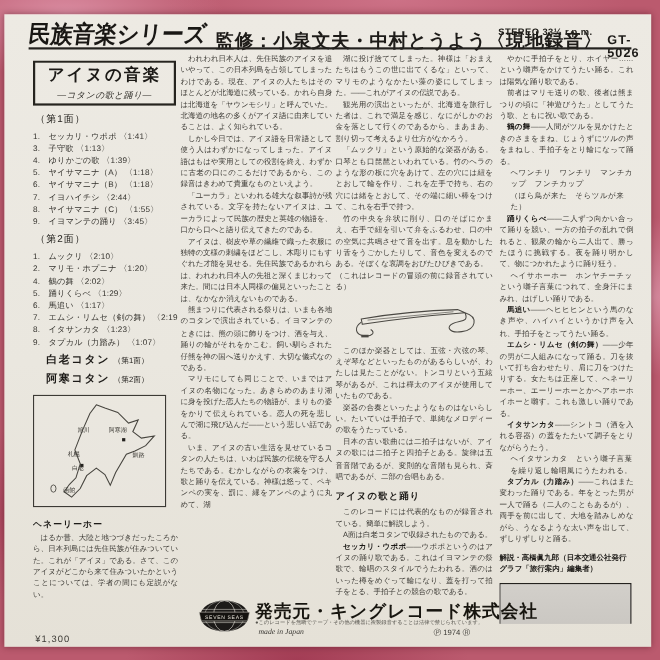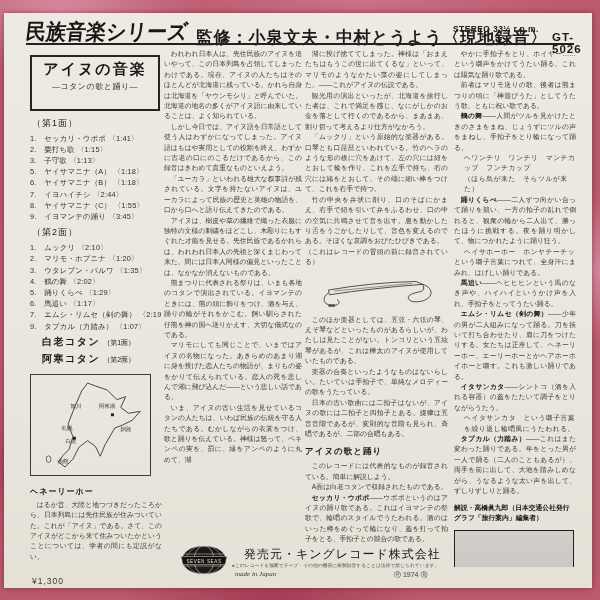--- a/index.html
+++ b/index.html
@@ -28,43 +28,43 @@
   .stereo{left:449px;top:11px;font-size:8.5px;font-weight:bold;color:#22201c;letter-spacing:.4px;}
   .catno{left:524px;top:18px;font-size:11.5px;font-weight:bold;color:#1d1b18;letter-spacing:1px;margin-left:24px;}
   .rule{left:22px;top:30px;width:548px;height:2px;background:#23211e;}
   
   .col{position:absolute;overflow:hidden;}
   .colA{left:26px;top:42px;width:132px;height:517px;}
   .colB{left:160px;top:36px;width:138px;height:515px;}
   .colC{left:301px;top:36px;width:143px;height:517px;}
   .colD{left:450px;top:36px;width:122px;height:518px;}
   
-  .title-box{border:2px solid #26241f;padding:4px 2px 17px;text-align:center;margin:0 2px 6px 0;}
+  .title-box{border:2px solid #26241f;padding:4px 2px 2px;text-align:center;margin:0 2px 6px 0;}
   .album-title{font-size:15px;font-weight:bold;letter-spacing:2px;color:#1b1916;line-height:1.1;}
-  .album-sub{font-size:8px;margin-top:3px;letter-spacing:.5px;color:#2a2823;}
+  .album-sub{font-size:8px;margin-top:3px;letter-spacing:.5px;color:#2a2823;font-style:italic;}
   .side-label{font-size:9px;margin:4px 0 3px 2px;letter-spacing:1px;color:#25231f;}
   .track{font-size:7.4px;line-height:11.2px;letter-spacing:.2px;white-space:nowrap;color:#33312c;}
   .kotan{font-size:10px;font-weight:bold;margin:3px 0 0 12px;letter-spacing:1.5px;color:#1d1b18;white-space:nowrap;}
   .kotan .side-note{font-size:7px;font-weight:normal;letter-spacing:0;margin-left:3px;}
   .map-box{position:relative;margin-top:8px;border:1.5px solid #3c3a35;width:119px;height:100px;background:rgba(255,255,255,.06);}
   .map-label{position:absolute;font-size:5.5px;color:#3a3833;white-space:nowrap;transform:translate(-50%,-50%);}
   .about-h{font-size:8px;font-weight:bold;margin:10px 0 3px;letter-spacing:1px;color:#1d1b18;}
   
   .bodytext p{font-size:6.8px;line-height:10.4px;margin:0;text-align:justify;text-indent:1em;color:#3b3934;}
   .bodytext p.noindent{text-indent:0;}
   .sec-h{font-size:8.5px;font-weight:bold;margin:7px 0 3px;letter-spacing:1px;color:#1b1916;}
   .entry b{font-weight:bold;color:#1b1916;}
   .chant{font-size:6.8px;line-height:10.4px;padding-left:10px;letter-spacing:.5px;color:#3b3934;}
   .credit{font-size:6.8px;font-weight:bold;margin-top:7px;line-height:9.6px;color:#1b1916;}
   .illu{display:block;margin:3px auto 4px;}
   .photo-frame{margin-top:7px;width:118px;height:176px;border:1px solid #23211e;background:#c9c6c1;}
   
   .price{left:28px;top:563px;font-size:8.5px;letter-spacing:1px;color:#3b3934;text-align:center;}
   .seven-seas{left:176px;top:531px;}
-  .publisher{left:228px;top:533px;font-size:12px;font-weight:normal;letter-spacing:1px;color:#17150f;white-space:nowrap;margin-left:12px;}
+  .publisher{left:228px;top:533px;font-size:16px;font-weight:bold;letter-spacing:1px;color:#17150f;white-space:nowrap;}
   .fineprint{left:228px;top:549px;font-size:4.8px;color:#56544e;white-space:nowrap;}
   .madein{left:231px;top:557px;font-size:7px;font-style:italic;font-family:"Liberation Serif",serif;color:#3b3934;}
   .pmark{left:390px;top:557px;font-size:7px;color:#3b3934;}
 </style>
 </head>
 <body>
 
 <div class="paper">
 
   <div class="abs logo">民族音楽シリーズ</div>
@@ -74,37 +74,37 @@
   <div class="abs rule"></div>
 
   <div class="col colA">
     <div class="title-box">
       <div class="album-title">アイヌの音楽</div>
       <div class="album-sub">―コタンの歌と踊り―</div>
     </div>
     <div class="side-label">（第1面）</div>
     <div>
         <div class="track">1.　セッカリ・ウポポ 〈1:41〉</div>
-        <div class="track">2.　粟打ち歌 〈1:15〉</div>
         <div class="track">3.　子守歌 〈1:13〉</div>
+        <div class="track">4.　ゆりかごの歌 〈1:39〉</div>
         <div class="track">5.　ヤイサマニナ（A） 〈1:18〉</div>
         <div class="track">6.　ヤイサマニナ（B） 〈1:18〉</div>
         <div class="track">7.　イヨハイチシ 〈2:44〉</div>
         <div class="track">8.　ヤイサマニナ（C） 〈1:55〉</div>
         <div class="track">9.　イヨマンテの踊り 〈3:45〉</div>
       </div>
     <div class="side-label">（第2面）</div>
     <div>
         <div class="track">1.　ムックリ 〈2:10〉</div>
         <div class="track">2.　マリモ・ホプニナ 〈1:20〉</div>
-        <div class="track">3.　ウタレプン・パルワ 〈1:35〉</div>
         <div class="track">4.　鶴の舞 〈2:02〉</div>
         <div class="track">5.　踊りくらべ 〈1:29〉</div>
         <div class="track">6.　馬追い 〈1:17〉</div>
         <div class="track">7.　エムシ・リムセ（剣の舞） 〈2:19〉</div>
+        <div class="track">8.　イタサンカタ 〈1:23〉</div>
         <div class="track">9.　タプカル（力踏み） 〈1:07〉</div>
       </div>
     <div class="kotan"><span>白老コタン</span><span class="side-note">（第1面）</span></div>
     <div class="kotan"><span>阿寒コタン</span><span class="side-note">（第2面）</span></div>
 
     <div class="map-box">
       <svg width="119" height="100" viewBox="0 0 122 100">
         <path d="M58,7 L66,10 L78,14 L88,24 L97,21 L92,32 L100,38 L112,36 L104,45 L94,50 L86,53 L76,70 L71,82 L66,72 L58,66 L49,73 L43,85 L35,93 L28,88 L33,81 L39,75 L43,62 L38,49 L45,31 L52,15 Z" fill="none" stroke="#46443e" stroke-width="1"></path>
         <ellipse cx="18" cy="85" rx="2.4" ry="3.4" fill="none" stroke="#46443e" stroke-width="0.8"></ellipse>
         <rect x="82" y="38" width="3" height="3" fill="#23211e"></rect>

